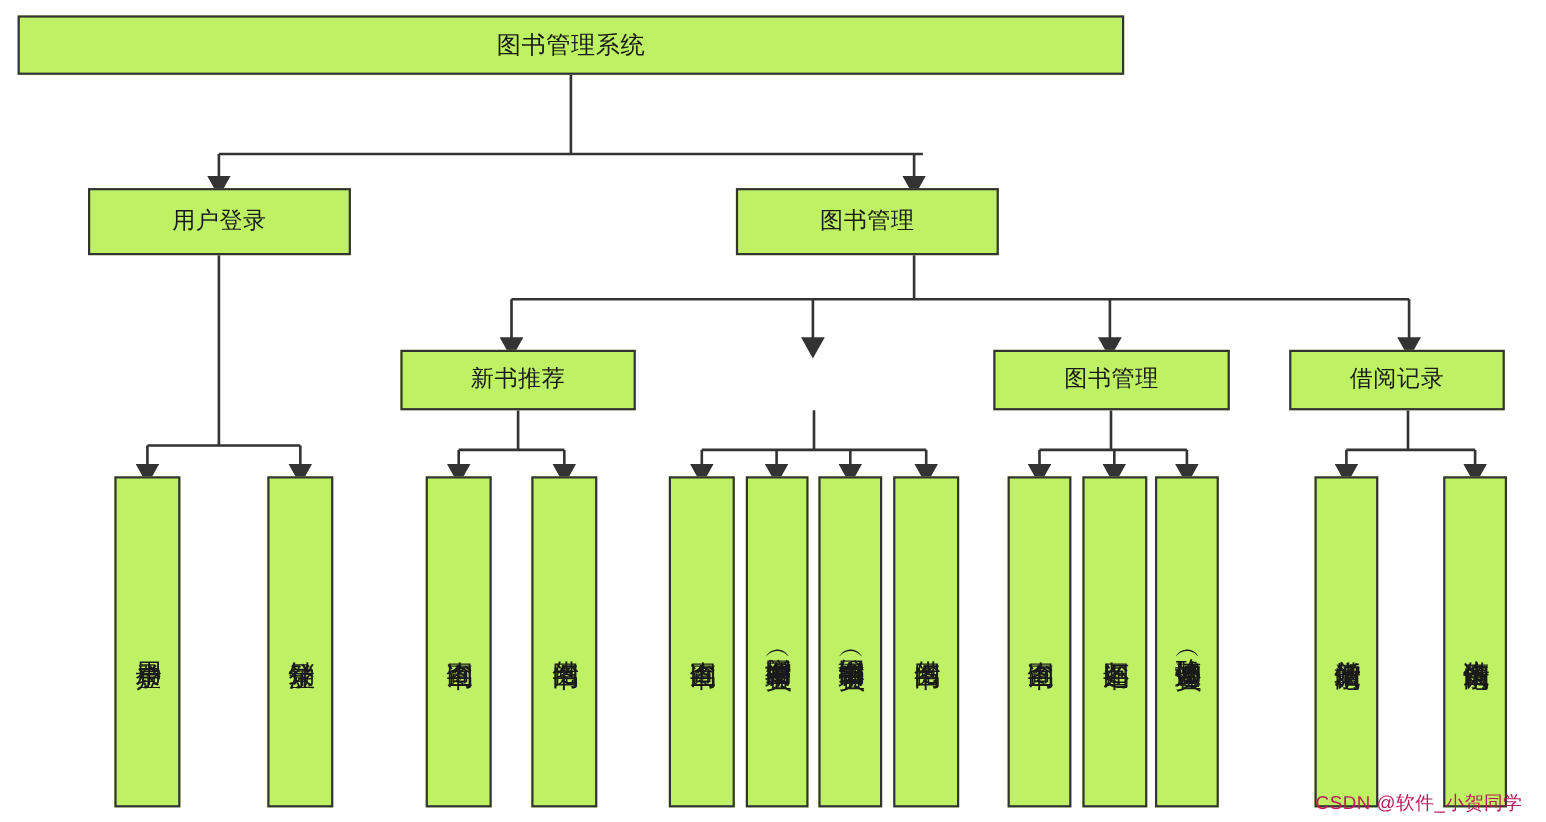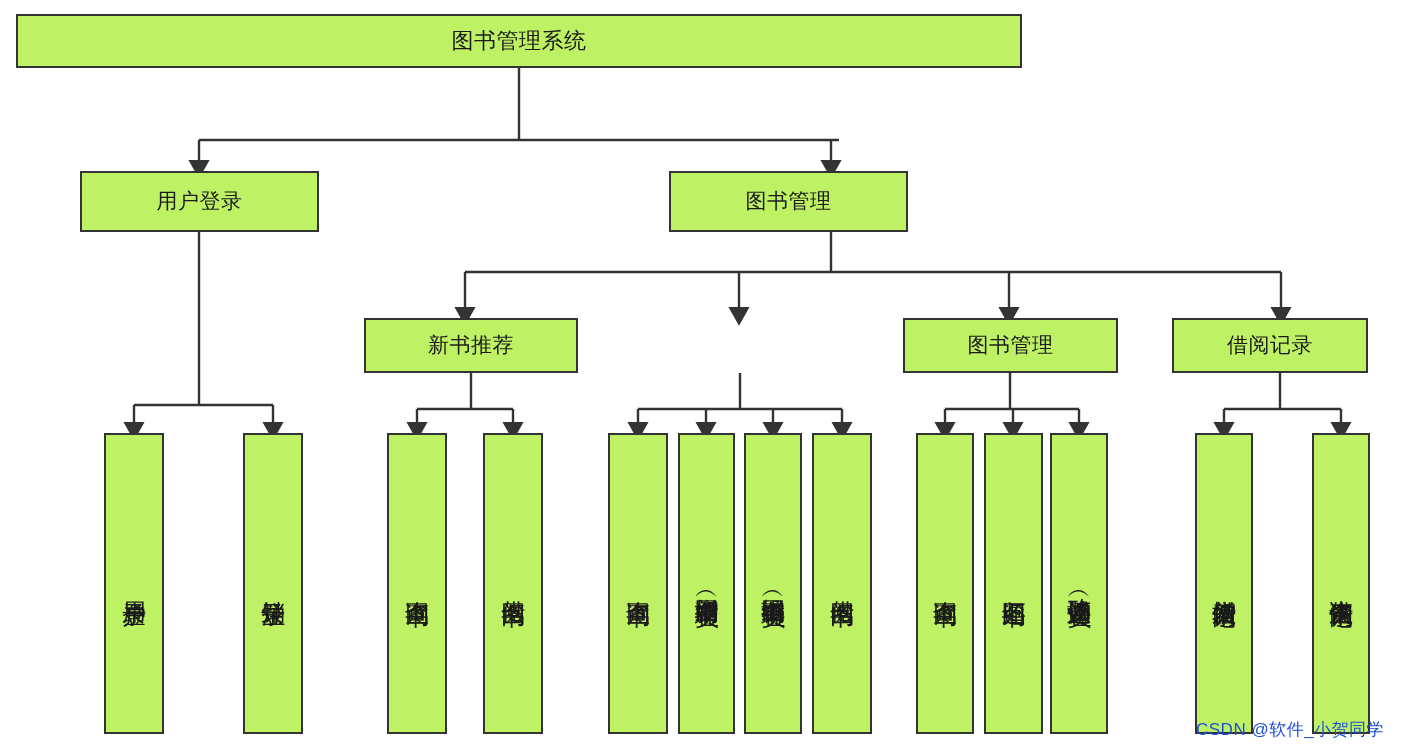--- a/index.html
+++ b/index.html
@@ -55,21 +55,21 @@
     writing-mode: vertical-rl;
     text-orientation: upright;
     font-size: 24px;
     line-height: 1.02;
     letter-spacing: 1px;
     max-height: 100%;
   }
   .watermark {
     position: absolute;
     font-size: 17px;
-    color: #1d4ed8;
+    color: #be185d;
     white-space: nowrap;
     letter-spacing: 0.5px;
   }
 </style>
 </head>
 <body>
 
 <div id="canvas">
 
   <svg class="wires" viewBox="0 0 1405 747" xmlns="http://www.w3.org/2000/svg">

